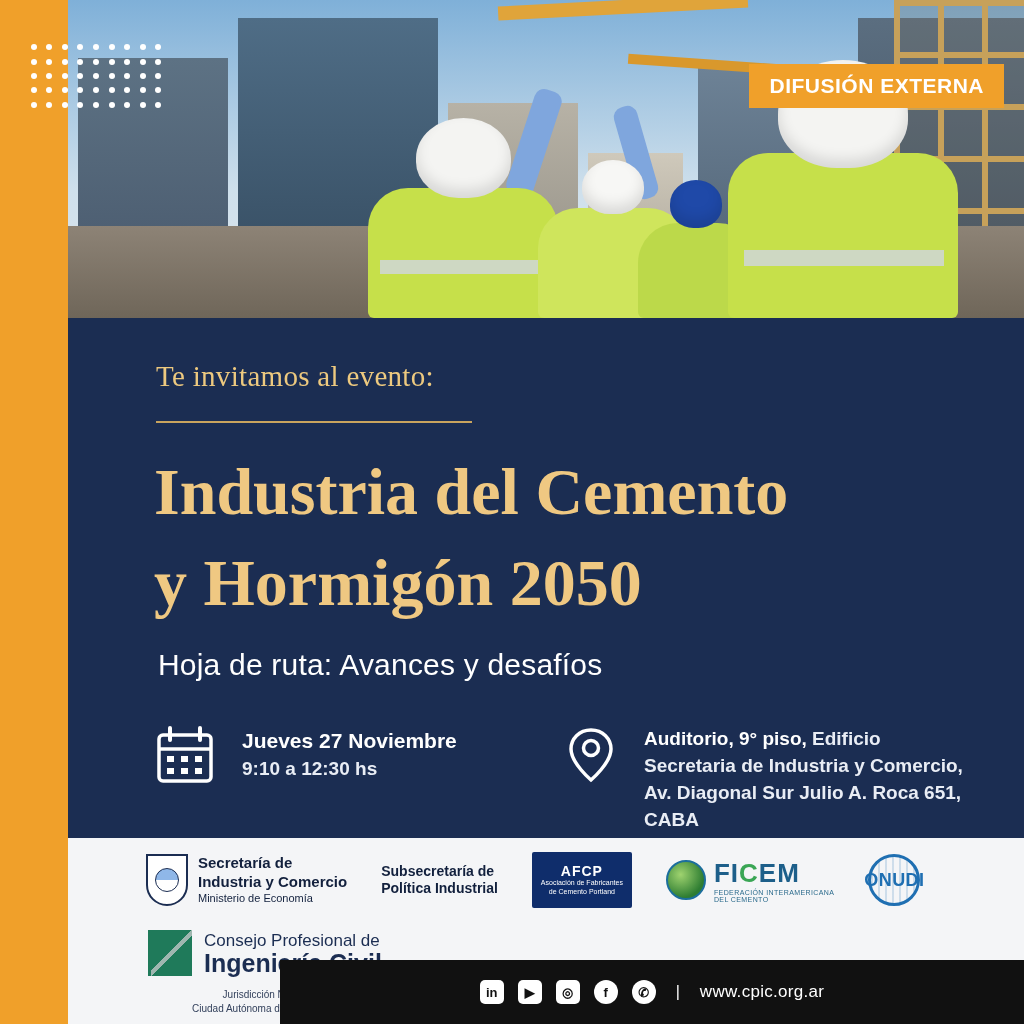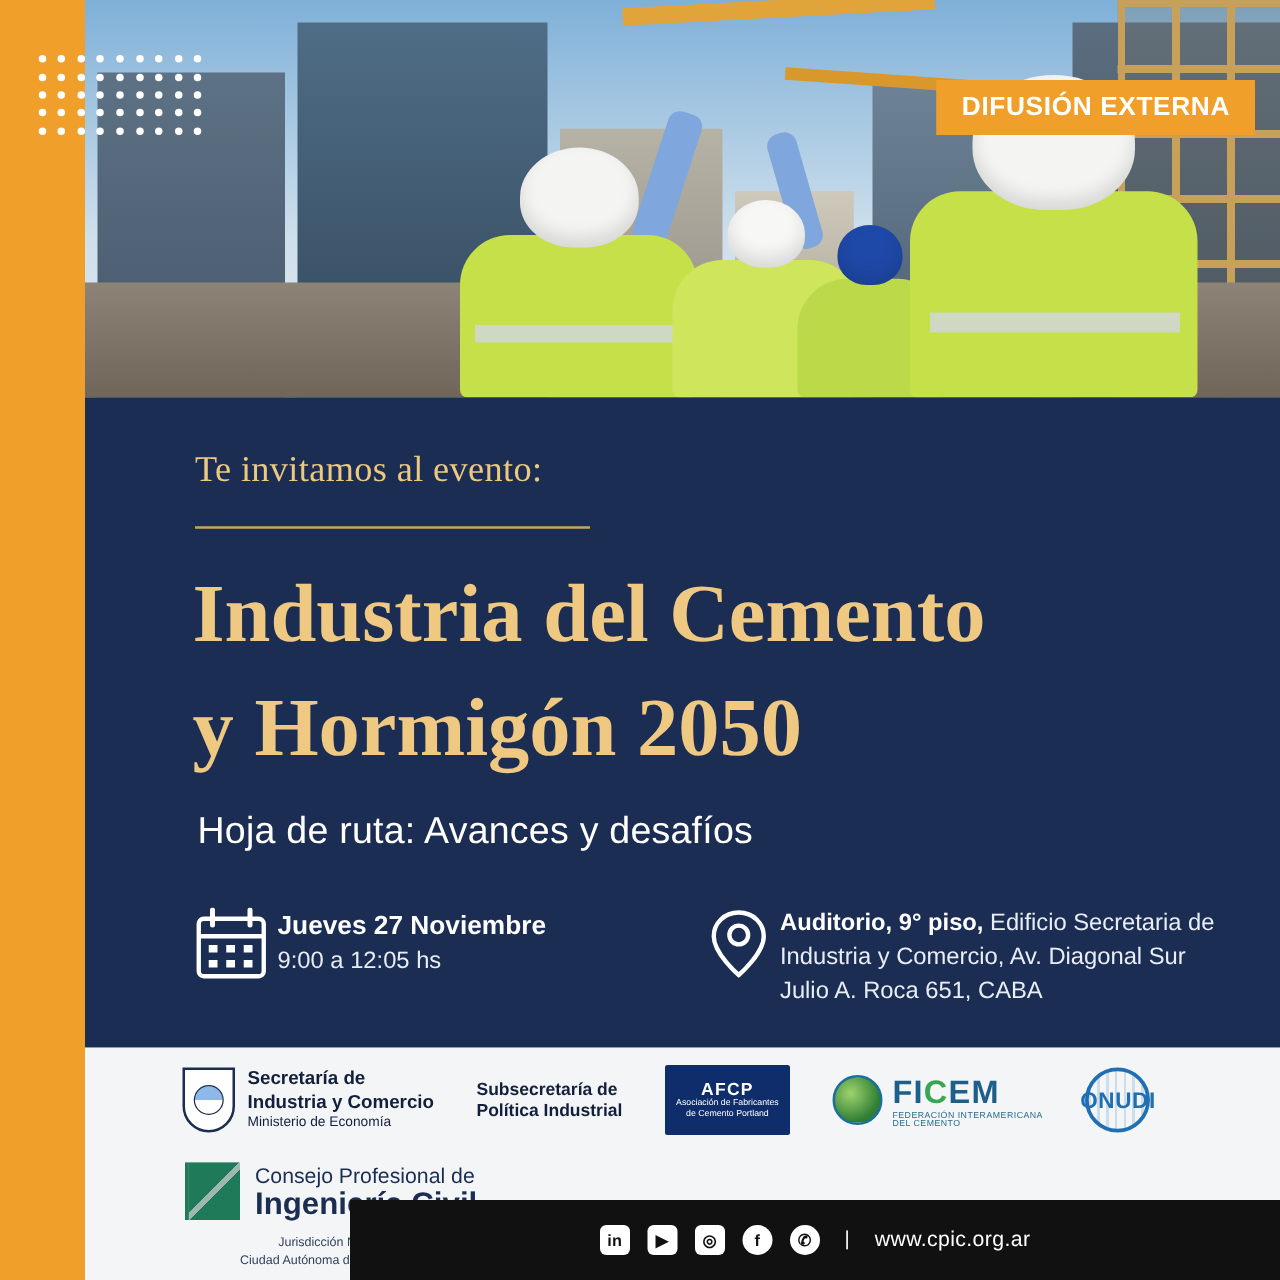--- a/index.html
+++ b/index.html
@@ -144,21 +144,21 @@
     font-size: 66px; line-height: 1.38;
     color: #efc882;
   }
   .subtitle {
     position: absolute; left: 90px; top: 330px;
     font-size: 30px; color: #ffffff; font-weight: 300;
     letter-spacing: .2px;
   }
 
   .info-row { position: absolute; left: 88px; top: 408px; width: 820px; }
-  .info-block { position: absolute; display: flex; gap: 8px; align-items: flex-start; }
+  .info-block { position: absolute; display: flex; gap: 28px; align-items: flex-start; font-weight: bold; }
   .info-date { left: 0; top: 0; }
   .info-place { left: 410px; top: 0; }
   .info-text { font-size: 19px; line-height: 1.42; color: #e9edf5; }
   .info-text b { color: #ffffff; }
   .cal-icon, .pin-icon { flex: none; }
 
   
   .sponsors {
     position: absolute; left: 68px; top: 838px;
     width: 956px; height: 186px;
@@ -362,21 +362,21 @@
                 <rect x="25" y="30" width="7" height="6"></rect>
                 <rect x="39" y="30" width="7" height="6"></rect>
               <rect x="11" y="42" width="7" height="6"></rect>
                 <rect x="25" y="42" width="7" height="6"></rect>
                 <rect x="39" y="42" width="7" height="6"></rect>
             </g>
           </svg>
         </span>
         <div class="info-text">
           <div style="font-size:21px"><b>Jueves 27 Noviembre</b></div>
-          <div>9:00 a 12:05 hs</div>
+          <div>9:10 a 12:30 hs</div>
         </div>
       </div>
 
       <div class="info-block info-place">
         <span class="pin-icon">
           <svg width="50" height="58" viewBox="0 0 50 58">
             <path d="M25 4 C13 4 5 13 5 23 C5 37 25 54 25 54 C25 54 45 37 45 23 C45 13 37 4 25 4 Z" fill="none" stroke="#ffffff" stroke-width="3.5"></path>
             <circle cx="25" cy="22" r="7.5" fill="none" stroke="#ffffff" stroke-width="3.5"></circle>
           </svg>
         </span>

